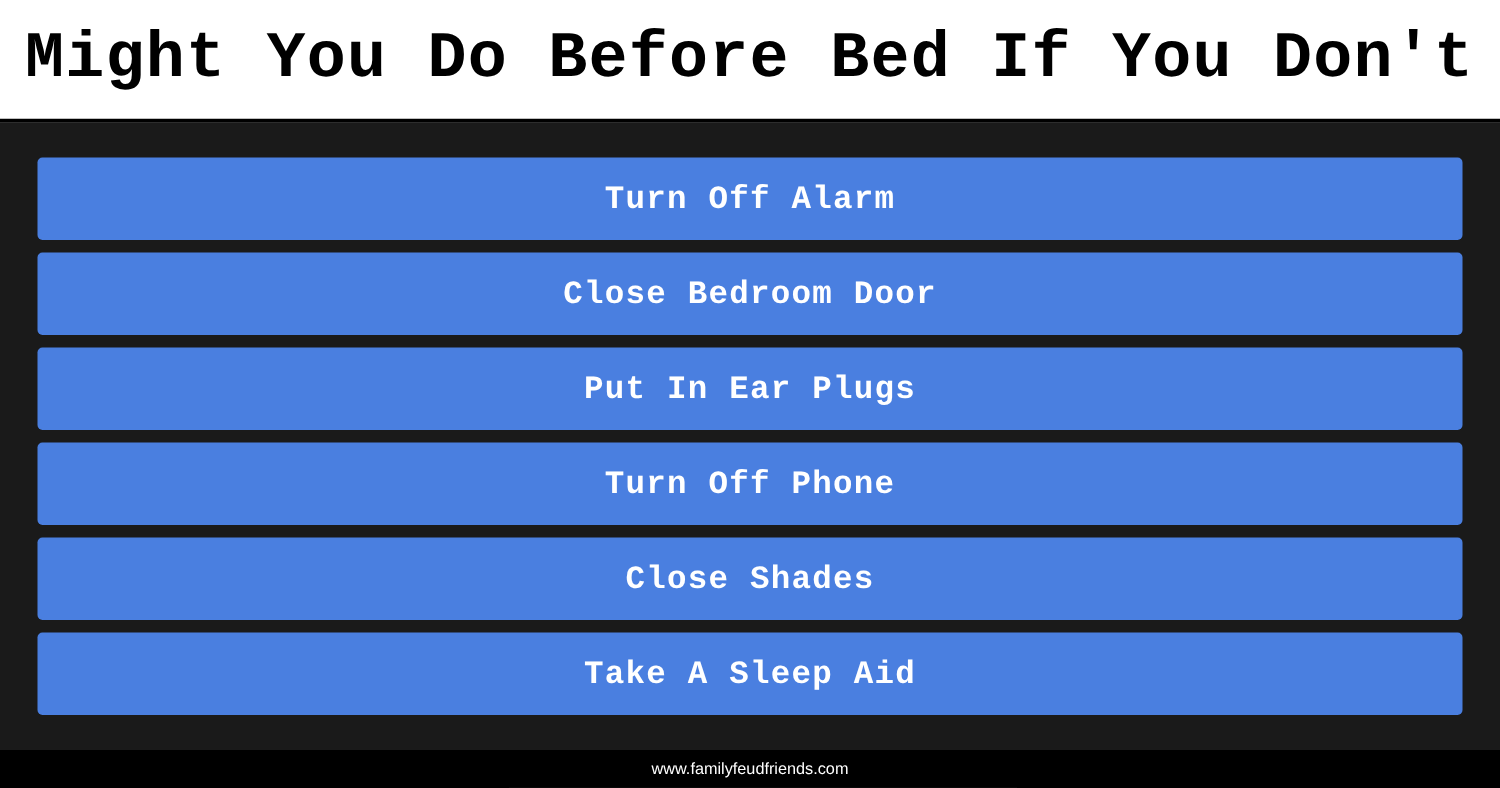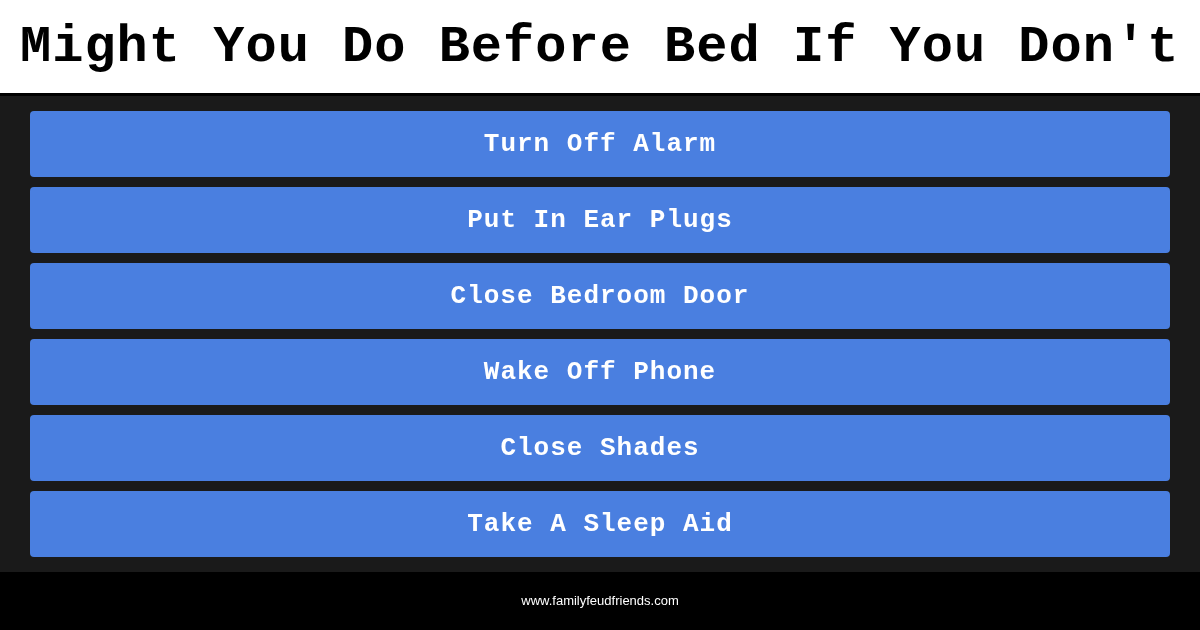--- a/index.html
+++ b/index.html
@@ -59,41 +59,41 @@
       font-family: 'Courier New', Courier, monospace;
       font-size: 26px;
       font-weight: bold;
       color: #ffffff;
       letter-spacing: 1px;
     }
 
     #footer {
       background-color: #000000;
       text-align: center;
-      padding: 20px;
+      padding: 6px;
     }
 
     #footer-text {
       font-family: Arial, sans-serif;
       font-size: 13px;
       color: #ffffff;
     }
   </style>
 </head>
 <body>
 
 <div id="header">
   <span id="header-text">Might You Do Before Bed If You Don't Want Anything To Wake You Up In The Mo</span>
 </div>
 
 <div id="answers-container">
 
 <div class="answer-row"><span class="answer-text">Turn Off Alarm</span></div>
+    <div class="answer-row"><span class="answer-text">Close Bedroom Door</span></div>
     <div class="answer-row"><span class="answer-text">Put In Ear Plugs</span></div>
-    <div class="answer-row"><span class="answer-text">Close Bedroom Door</span></div>
-    <div class="answer-row"><span class="answer-text">Wake Off Phone</span></div>
+    <div class="answer-row"><span class="answer-text">Turn Off Phone</span></div>
     <div class="answer-row"><span class="answer-text">Close Shades</span></div>
     <div class="answer-row"><span class="answer-text">Take A Sleep Aid</span></div>
   </div>
 
 <div id="footer">
   <span id="footer-text">www.familyfeudfriends.com</span>
 </div>
 
 </body></html>

